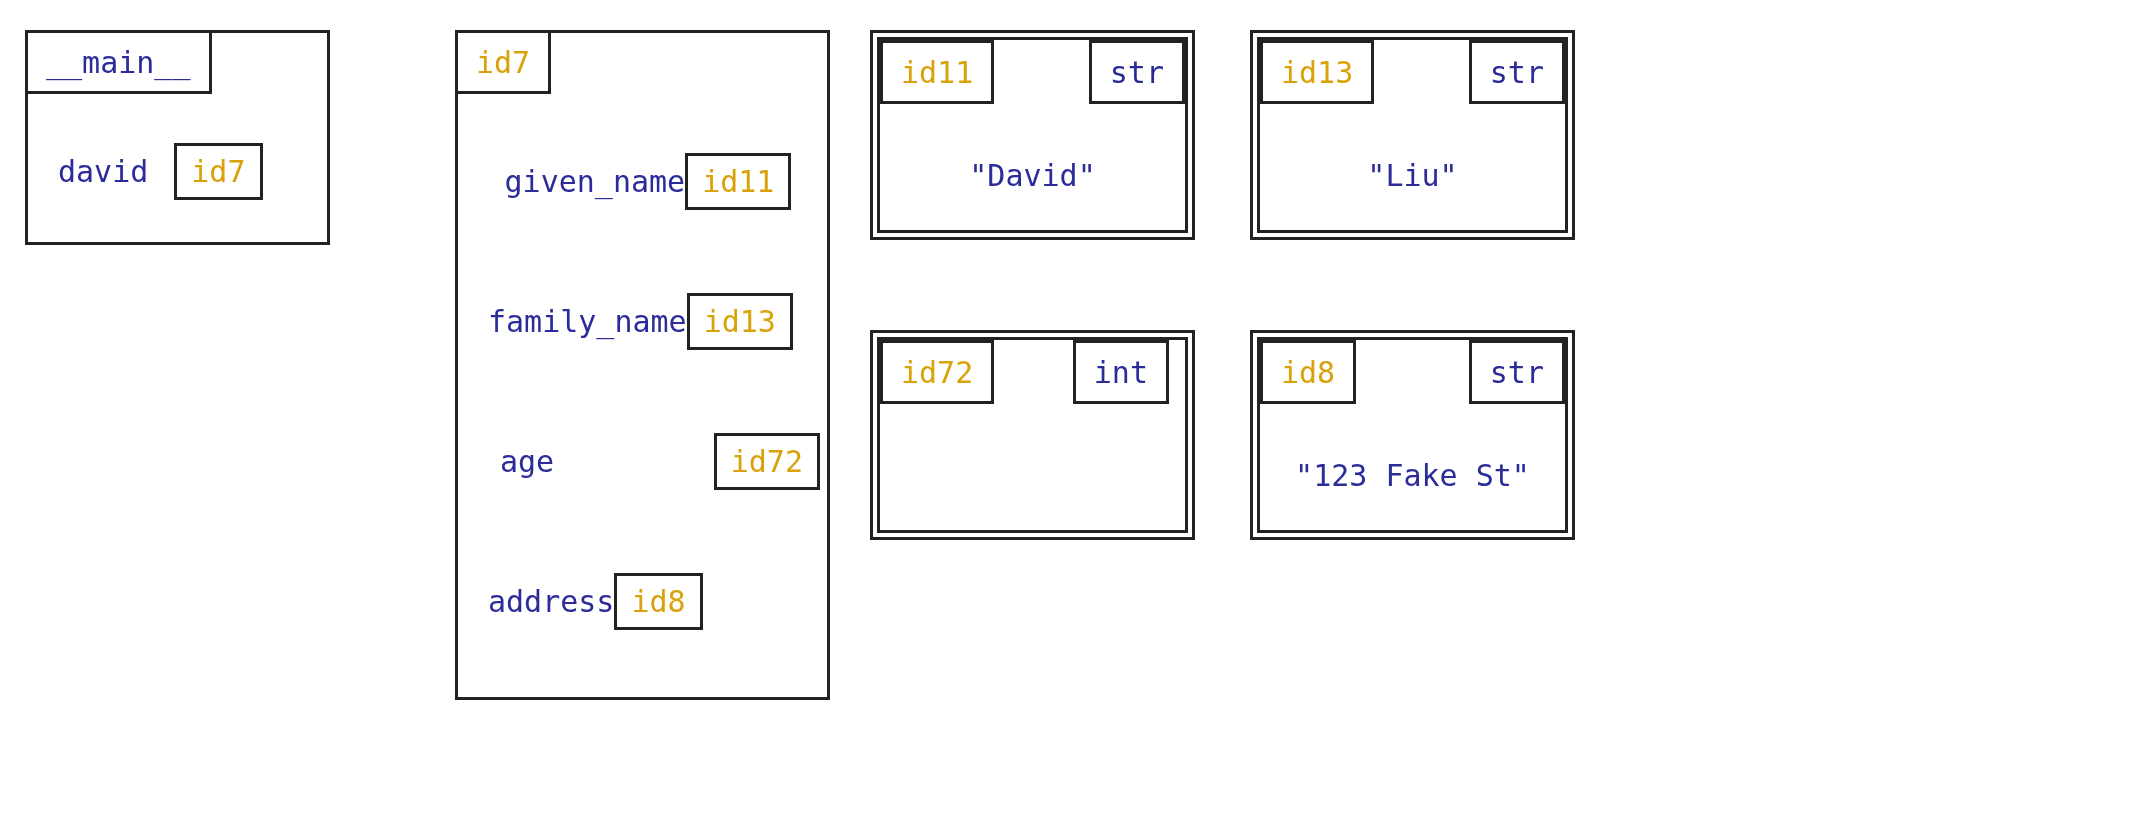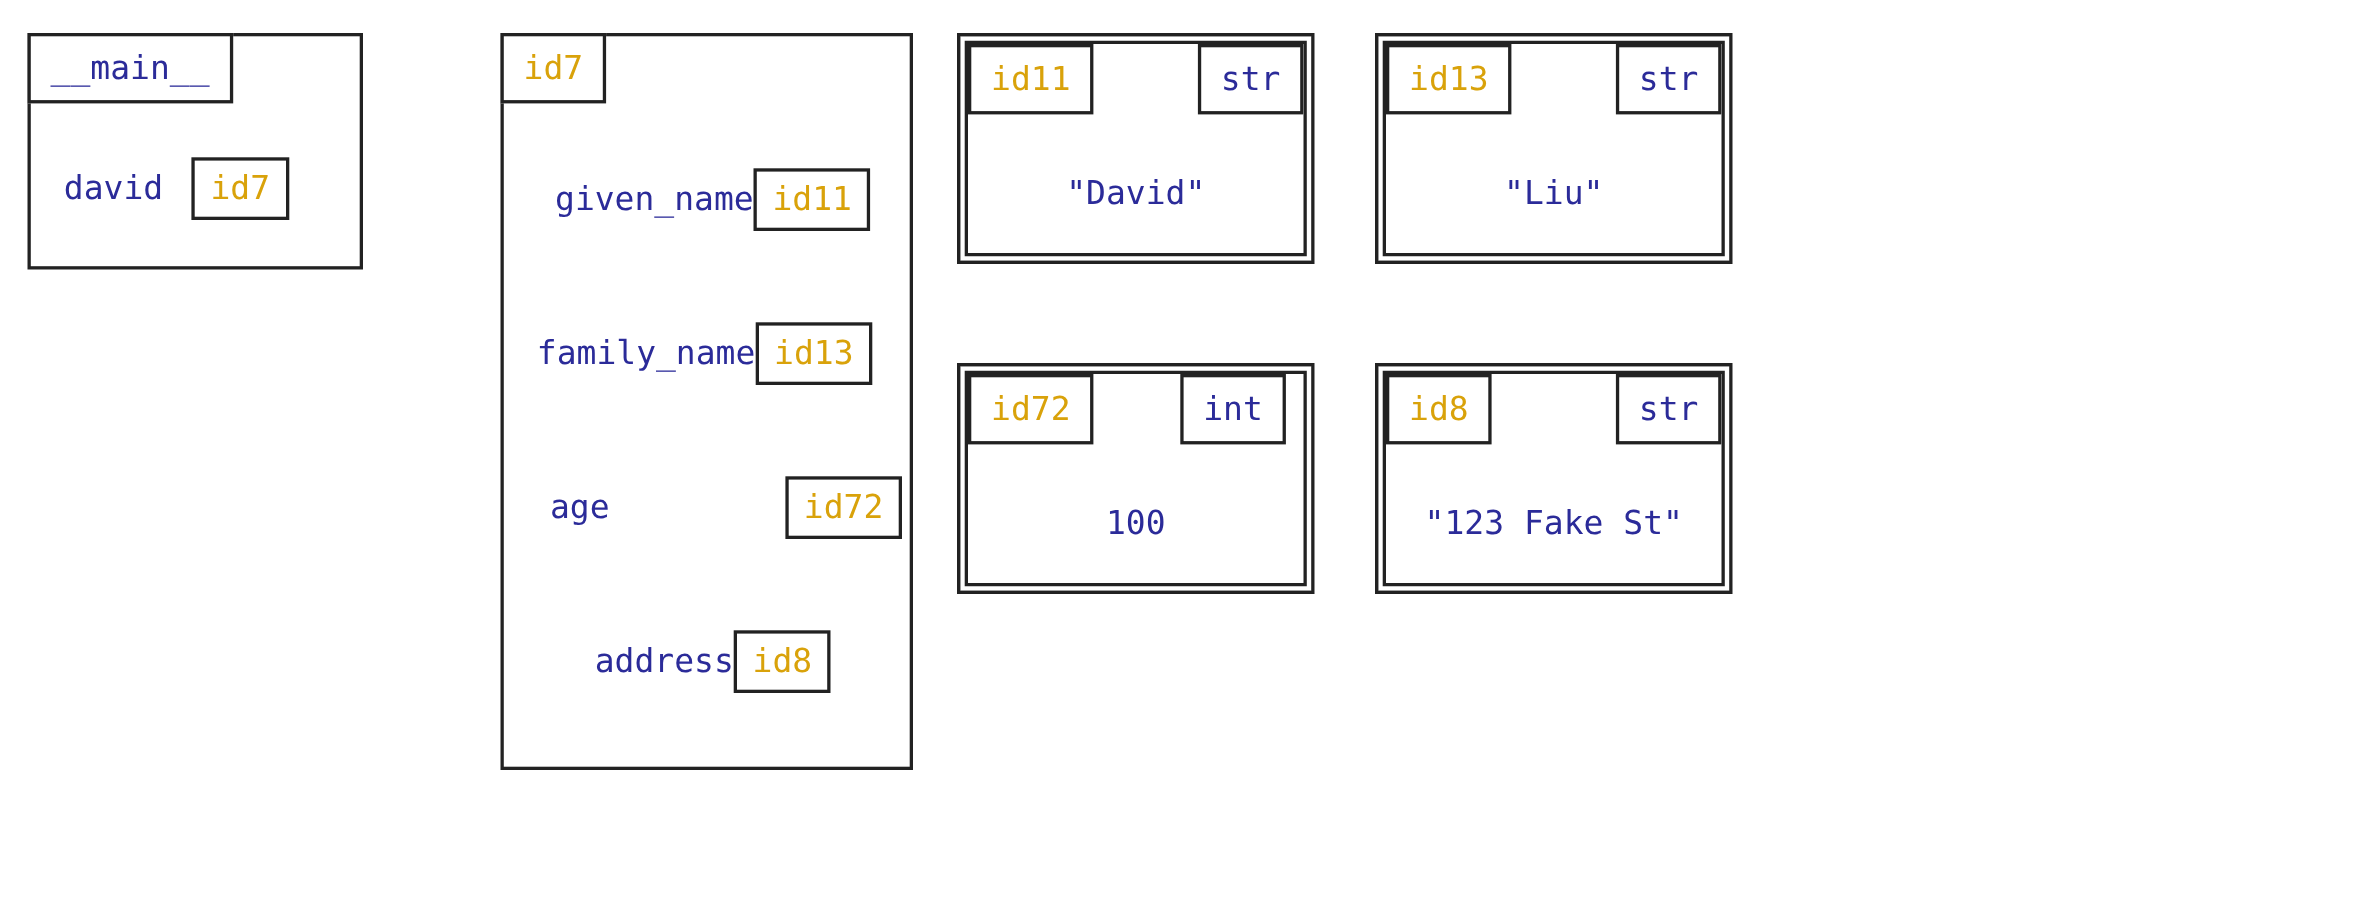--- a/index.html
+++ b/index.html
@@ -87,42 +87,41 @@
       <span class="idcell">id11</span>
     </div>
     <div class="row" style="left:30px; top:260px; width:320px; ">
       <span class="blue">family_name</span>
       <span class="idcell">id13</span>
     </div>
     <div class="row" style="left:30px; top:400px; width:320px; justify-content:space-between;margin-left:12px;">
       <span class="blue">age</span>
       <span class="idcell">id72</span>
     </div>
-    <div class="row" style="left:30px; top:540px; width:320px; justify-content:center;">
+    <div class="row" style="left:30px; top:540px; width:320px; justify-content:flex-start;">
       <span class="blue">address</span>
       <span class="idcell">id8</span>
     </div>
   </div>
 
   <div class="box dbl" style="left:870px; top:30px; width:325px; height:210px;">
     <div class="tab left gold" style="left:7px; top:7px;">id11</div>
     <div class="tab right blue" style="right:7px; top:7px;">str</div>
     <div class="val center" style="top:125px;">"David"</div>
   </div>
 
   <div class="box dbl" style="left:1250px; top:30px; width:325px; height:210px;">
     <div class="tab left gold" style="left:7px; top:7px;">id13</div>
     <div class="tab right blue" style="right:7px; top:7px;">str</div>
     <div class="val center" style="top:125px;">"Liu"</div>
   </div>
 
   <div class="box dbl" style="left:870px; top:330px; width:325px; height:210px;">
     <div class="tab left gold" style="left:7px; top:7px;">id72</div>
     <div class="tab right blue" style="right:23px; top:7px;">int</div>
-    <div class="val center" style="top:125px;">100</div>
   </div>
 
   <div class="box dbl" style="left:1250px; top:330px; width:325px; height:210px;">
     <div class="tab left gold" style="left:7px; top:7px;">id8</div>
     <div class="tab right blue" style="right:7px; top:7px;">str</div>
     <div class="val center" style="top:125px;">"123 Fake St"</div>
   </div>
 
 </div>
 

